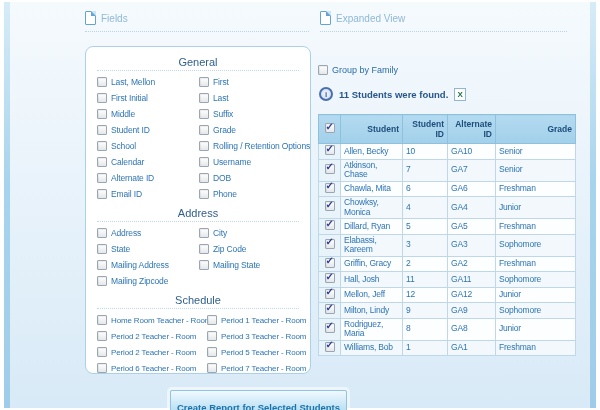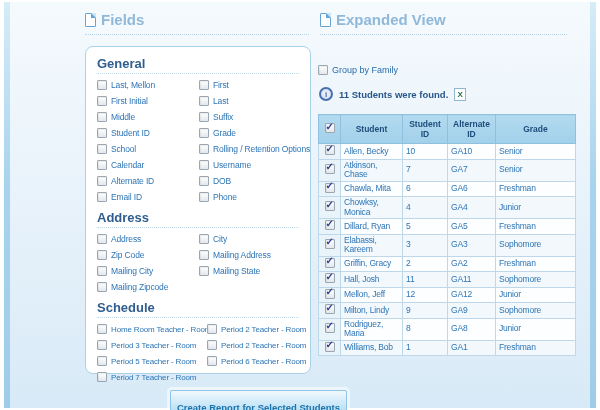--- a/index.html
+++ b/index.html
@@ -12,31 +12,31 @@
     background:linear-gradient(180deg,#d6ecf8,#a6d3ed 45%,#9fcde9); }
   .stripe.left { left:4px; } .stripe.right { right:4px; }
   .content { position:absolute; left:10px; top:2px; width:580px; height:406px;
     background:linear-gradient(180deg,#f5fafd 0%, #e9f3fb 45%, #d8eaf7 100%); }
 
   
   .panel-head { position:absolute; display:flex; align-items:center; gap:5px;
     border-bottom:1px dotted #b7d5e9; padding-bottom:6px; }
   .panel-head.lp { left:75px; top:9px; width:224px; }
   .panel-head.rp { left:310px; top:9px; width:247px; }
-  .panel-title { font-size:15px; font-weight:bold; color:#8fb8d9; }
+  .panel-title { font-size:10px; font-weight:normal; color:#8fb8d9; }
   .page-icon { width:11px; height:14px; background:#fff; border:1px solid #64a3d6;
     border-radius:1px; position:relative; flex:none; }
   .page-icon::after { content:""; position:absolute; right:-1px; top:-1px;
     border-style:solid; border-width:0 5px 5px 0; border-color:#cde6f6 #cde6f6 #64a3d6 #2e86c6; }
 
   
   .fields-box { position:absolute; left:75px; top:44px; width:226px; height:328px;
     background:#ffffff; border:1px solid #abd1e7; border-radius:8px; padding:8px 11px; }
-  .section-title { font-size:13px; font-weight:bold; color:#2f5e8f;
-    border-bottom:1px dotted #bfd9ea; padding-bottom:2px; margin:5px 0 3px; }
+  .section-title { font-size:11px; font-weight:normal; color:#2f5e8f;
+    border-bottom:1px dotted #bfd9ea; padding-bottom:2px; margin:5px 0 3px;text-align:center; }
   .section:first-child .section-title { margin-top:1px; }
   .grid { display:grid; grid-template-columns:102px 1fr; }
   .field-item { display:flex; align-items:center; height:16px; cursor:default; }
   .field-label { font-size:8.5px; color:#2e75b6; white-space:nowrap; letter-spacing:-0.15px; }
   .section:last-child .grid { grid-template-columns:110px 1fr; }
   .section:last-child .field-label { font-size:8px; }
 
   
   .cb { width:10px; height:10px; background:linear-gradient(#ffffff,#e4e7eb);
     border:1px solid #9aa6b2; border-radius:1px; display:inline-block; position:relative;
@@ -53,21 +53,21 @@
     display:flex; align-items:center; justify-content:center; flex:none; }
   .found-text { font-size:9.5px; font-weight:bold; color:#27568b; }
   .excel-icon { width:12px; height:13px; background:#fff; border:1px solid #8fb6d3;
     color:#1e7145; font-size:8px; font-weight:bold; display:flex; align-items:center;
     justify-content:center; flex:none; cursor:pointer; }
 
   
   .tbl-wrap { position:absolute; left:308px; top:112px; width:257px; }
   table { border-collapse:collapse; width:257px; table-layout:fixed; }
   th { background:linear-gradient(#b3daf0,#a2d0ea); color:#1e4d7b; font-size:8.5px;
-    font-weight:bold; text-align:center; padding:4px 3px; border:1px solid #8fc0de; line-height:10px; }
+    font-weight:bold; text-align:right; padding:4px 3px; border:1px solid #8fc0de; line-height:10px; }
   td { font-size:8.5px; color:#2e75b6; padding:1px 3px; border:1px solid #bed8ea;
     line-height:9.5px; background:#fdfeff; letter-spacing:-0.2px; }
   tr:nth-child(even) td { background:#f2f8fc; }
   .selcell { text-align:center; background:#e9f3fa !important; }
   .selcell .cb { margin:0; }
   th.selcol { text-align:center; }
 
   
   .create-btn { position:absolute; left:160px; top:388px; width:177px; height:34px;
     background:linear-gradient(#f1f9fe,#bfe2f5 55%, #9fd3ef);
@@ -181,35 +181,35 @@
   <div class="field-item">
     <span class="cb"></span>
     <span class="field-label">Address</span>
   </div>
 
   <div class="field-item">
     <span class="cb"></span>
     <span class="field-label">City</span>
   </div>
 
+  <div class="field-item">
+    <span class="cb"></span>
+    <span class="field-label">State</span>
+  </div>
 
   <div class="field-item">
     <span class="cb"></span>
     <span class="field-label">Zip Code</span>
   </div>
 
   <div class="field-item">
     <span class="cb"></span>
     <span class="field-label">Mailing Address</span>
   </div>
 
-  <div class="field-item">
-    <span class="cb"></span>
-    <span class="field-label">Mailing City</span>
-  </div>
 
   <div class="field-item">
     <span class="cb"></span>
     <span class="field-label">Mailing State</span>
   </div>
 
   <div class="field-item">
     <span class="cb"></span>
     <span class="field-label">Mailing Zipcode</span>
   </div>
@@ -217,20 +217,24 @@
   </div>
 
   <div class="section">
     <div class="section-title">Schedule</div>
     <div class="grid">
   <div class="field-item">
     <span class="cb"></span>
     <span class="field-label">Home Room Teacher - Room</span>
   </div>
 
+  <div class="field-item">
+    <span class="cb"></span>
+    <span class="field-label">Period 1 Teacher - Room</span>
+  </div>
 
   <div class="field-item">
     <span class="cb"></span>
     <span class="field-label">Period 2 Teacher - Room</span>
   </div>
 
   <div class="field-item">
     <span class="cb"></span>
     <span class="field-label">Period 3 Teacher - Room</span>
   </div>

